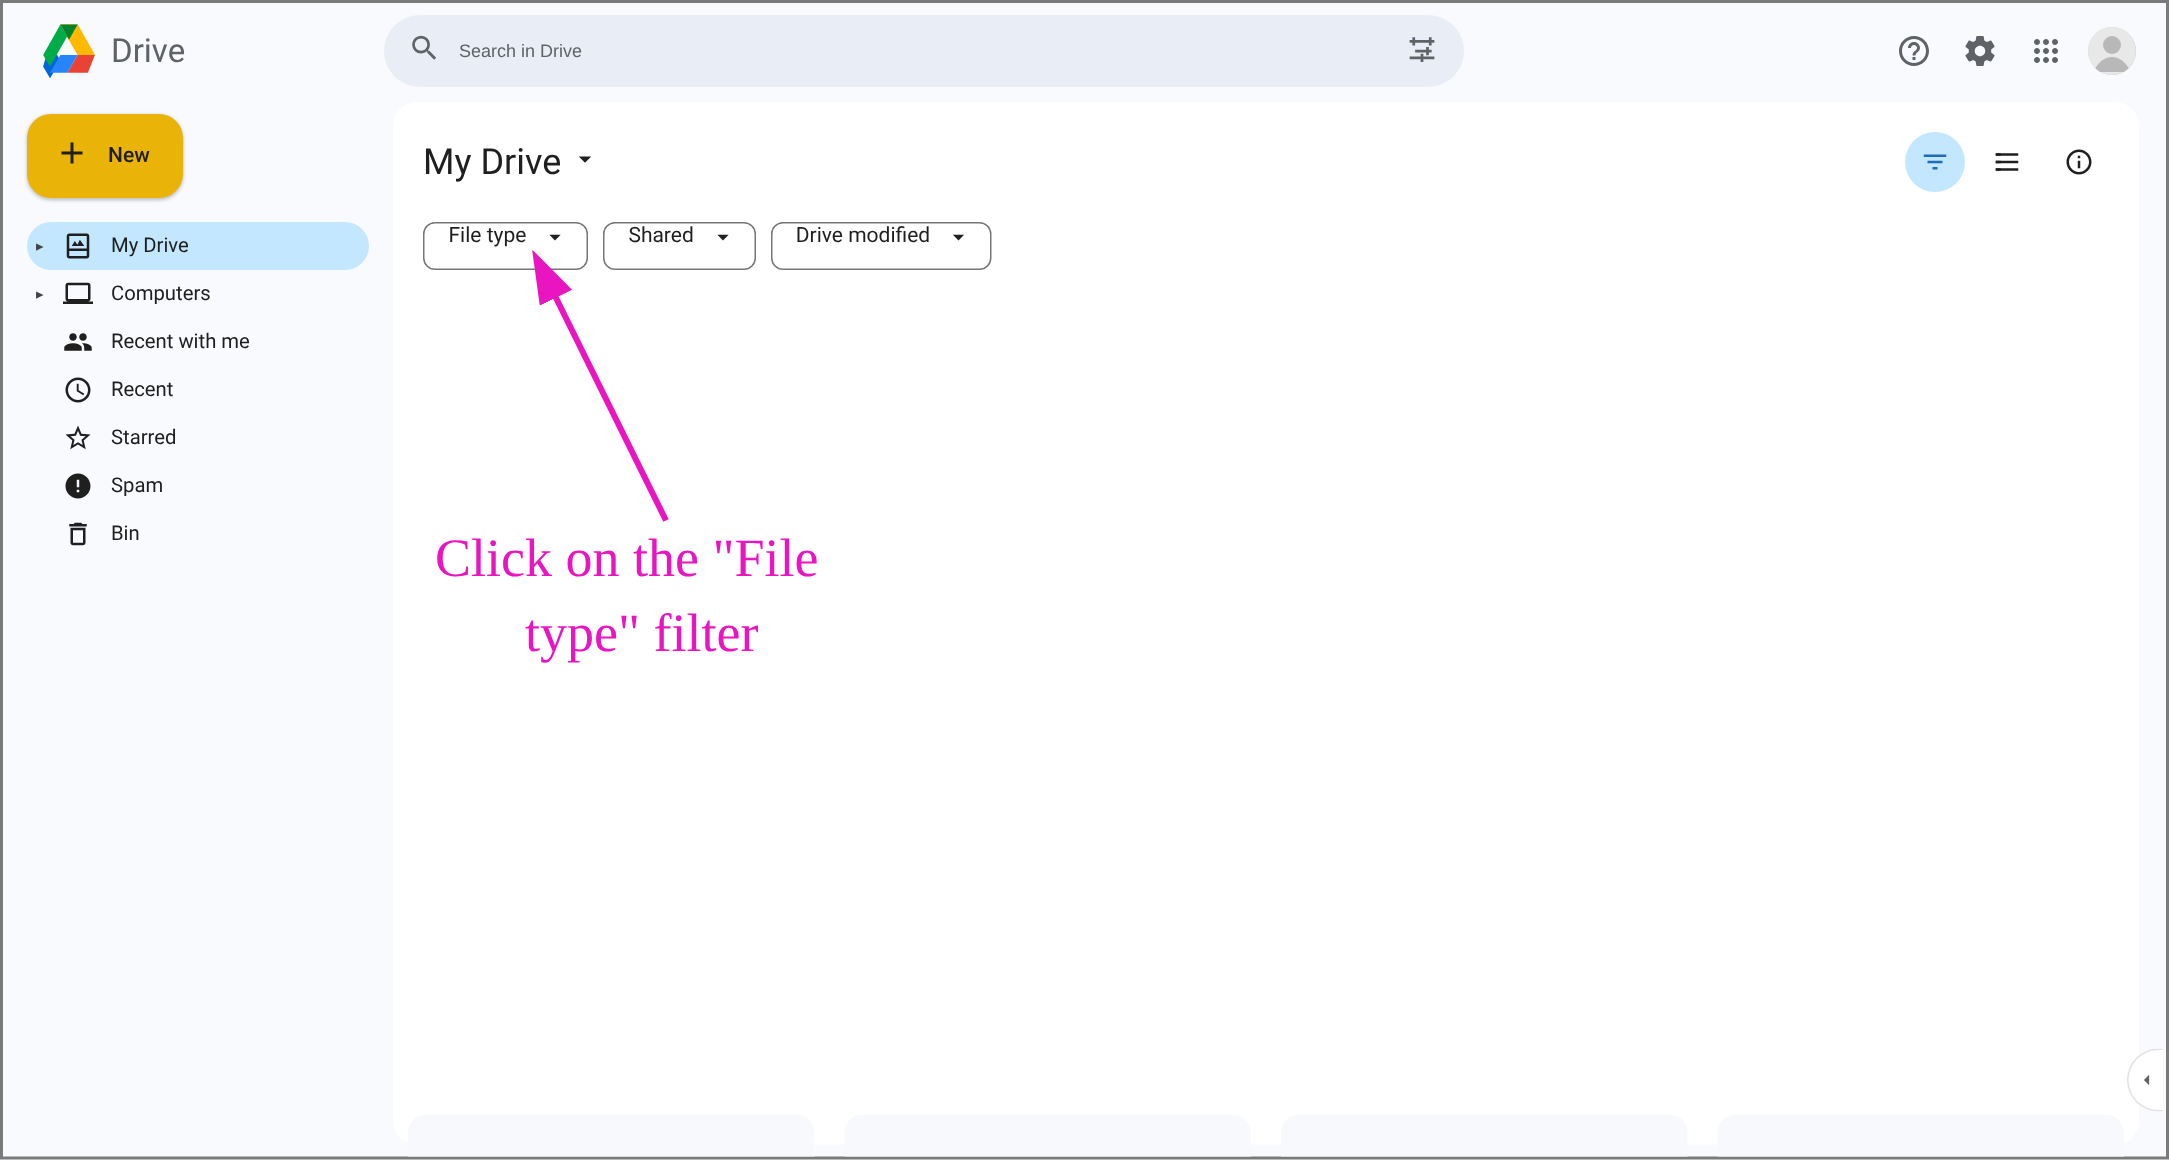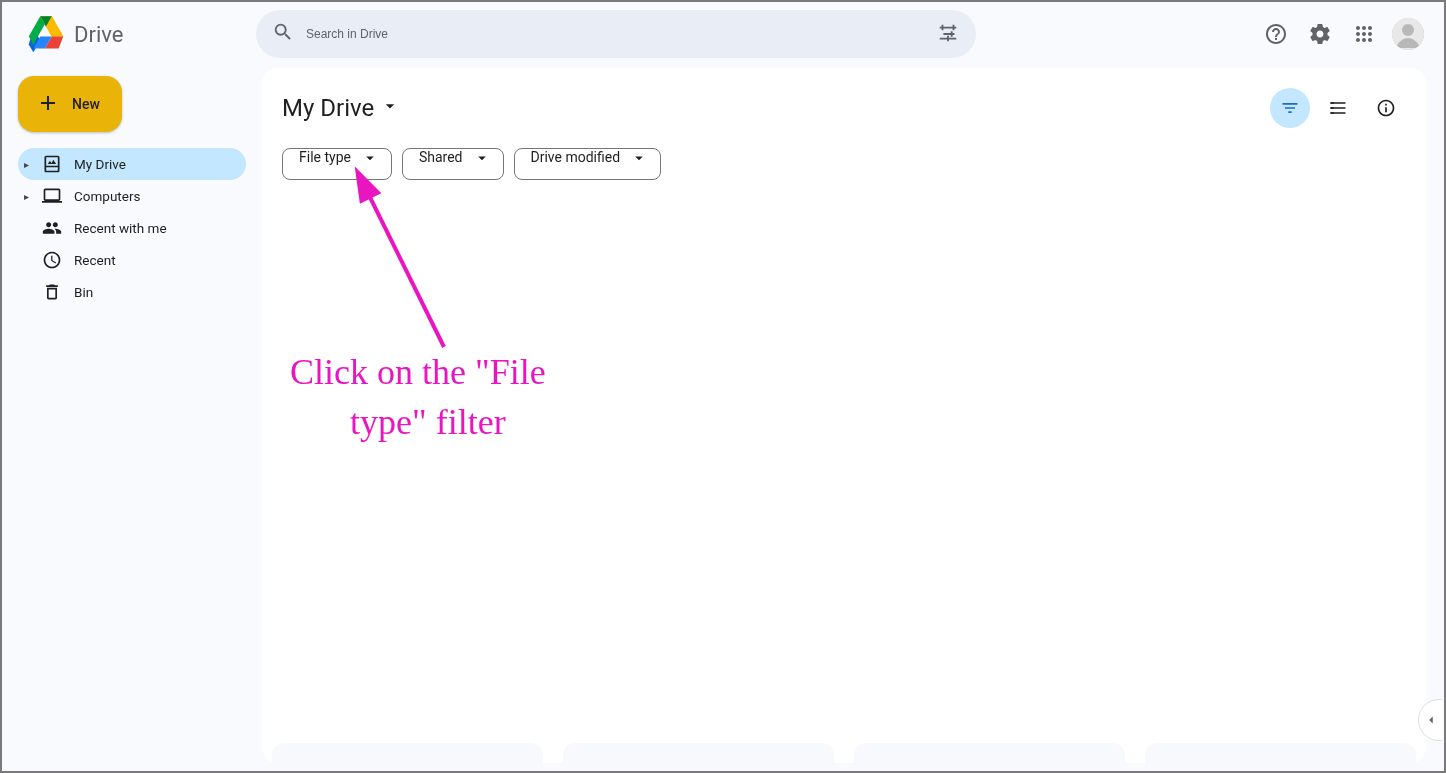--- a/index.html
+++ b/index.html
@@ -323,20 +323,36 @@
       <span class="icon-fill">
           <svg width="20" height="20" viewBox="0 0 24 24">
             <path d="M11.99 2C6.47 2 2 6.48 2 12s4.47 10 9.99 10C17.52 22 22 17.52 22 12S17.52 2 11.99 2zM12 20c-4.42 0-8-3.58-8-8s3.58-8 8-8 8 3.58 8 8-3.58 8-8 8zm.5-13H11v6l5.25 3.15.75-1.23-4.5-2.67z"></path>
           </svg>
         </span>
       <span>Recent</span>
     </li>
     <li class="nav-item">
       <span class="icon-fill">
           <svg width="20" height="20" viewBox="0 0 24 24">
+            <path d="M22 9.24l-7.19-.62L12 2 9.19 8.63 2 9.24l5.46 4.73L5.82 21 12 17.27 18.18 21l-1.63-7.03L22 9.24zM12 15.4l-3.76 2.27 1-4.28-3.32-2.88 4.38-.38L12 6.1l1.71 4.04 4.38.38-3.32 2.88 1 4.28L12 15.4z"></path>
+          </svg>
+        </span>
+      <span>Starred</span>
+    </li>
+    <li class="nav-item">
+      <span class="icon-fill">
+          <svg width="20" height="20" viewBox="0 0 24 24">
+            <path d="M12 2C6.48 2 2 6.48 2 12s4.48 10 10 10 10-4.48 10-10S17.52 2 12 2zm1 15h-2v-2h2v2zm0-4h-2V7h2v6z"></path>
+          </svg>
+        </span>
+      <span>Spam</span>
+    </li>
+    <li class="nav-item">
+      <span class="icon-fill">
+          <svg width="20" height="20" viewBox="0 0 24 24">
             <path d="M6 19c0 1.1.9 2 2 2h8c1.1 0 2-.9 2-2V7H6v12zM8 9h8v10H8V9zm7.5-5l-1-1h-5l-1 1H5v2h14V4h-3.5z"></path>
           </svg>
         </span>
       <span>Bin</span>
     </li>
   </ul>
 </div>
 
 <div class="main">
   <div class="content-header">

